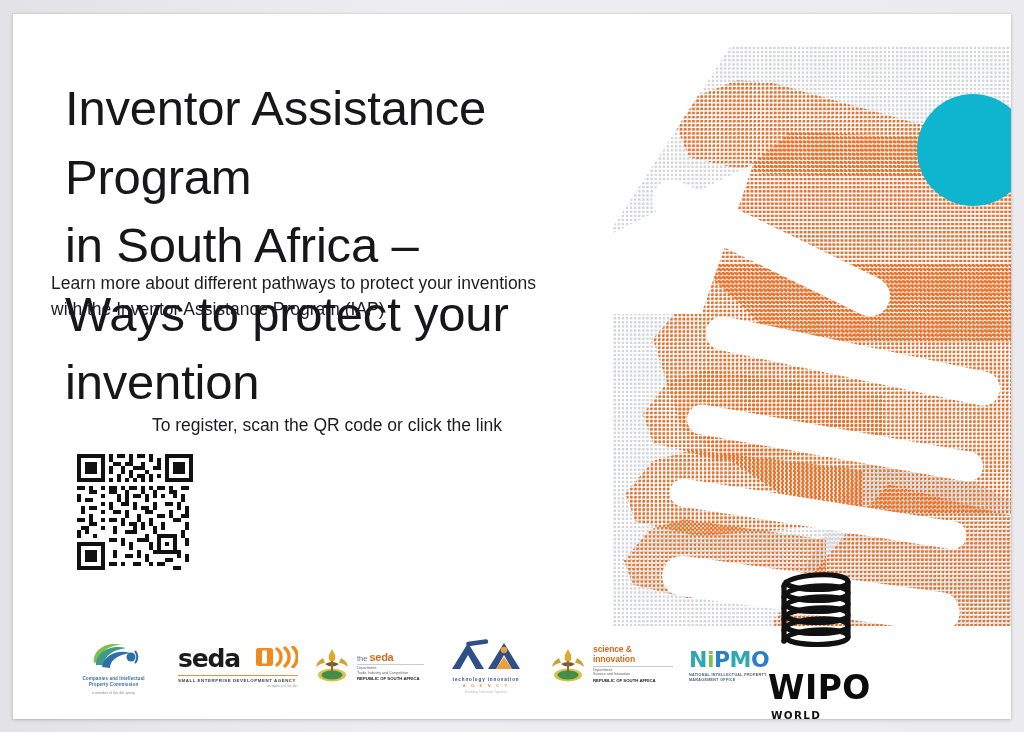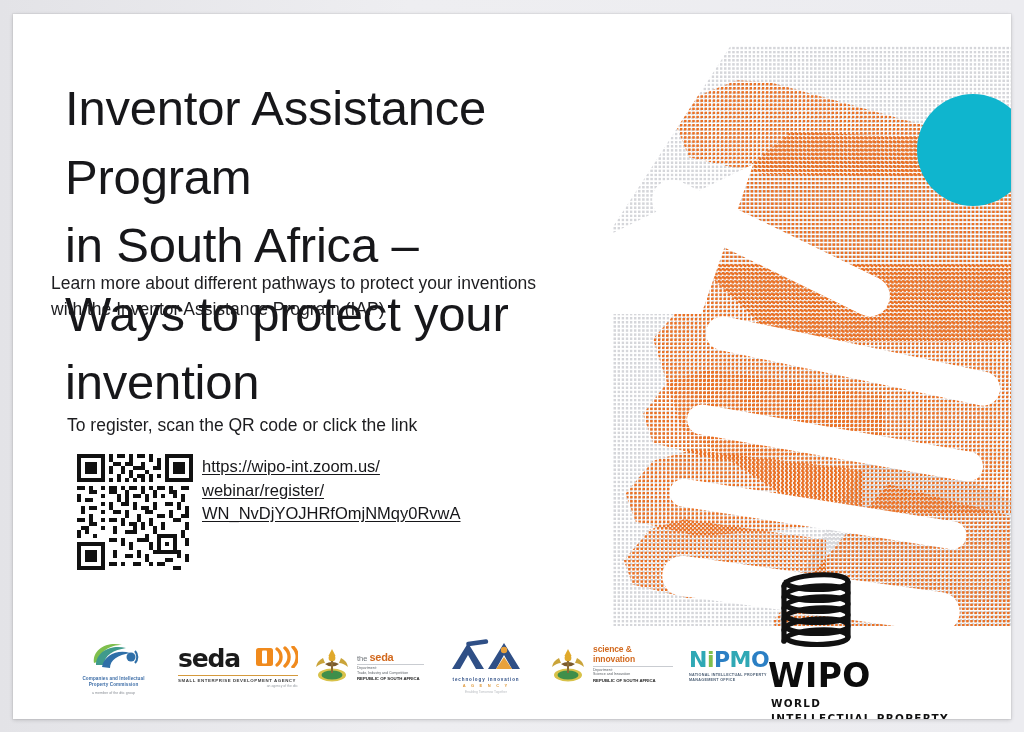--- a/index.html
+++ b/index.html
@@ -137,21 +137,21 @@
     white-space: pre-line;
   }
   #event-details {
     position: absolute; left: 54px; top: 322px; width: 480px;
     font-size: 17.5px; line-height: 1.47; color: #111114;
     font-weight: 700;
     white-space: pre-line;
   }
   #register-prompt {
     position: absolute; left: 54px; top: 399px; width: 520px;
-    font-size: 17.5px; line-height: 1.4; color: #1d1d20;
+    font-size: 17.5px; line-height: 1.4; color: #1d1d20; text-align: center;
   }
   #qr-code {
     position: absolute; left: 64px; top: 440px;
     width: 116px; height: 116px;
   }
   #qr-code svg { display: block; width: 116px; height: 116px; }
   #register-link {
     position: absolute; left: 189px; top: 441px; width: 280px;
     font-size: 16.5px; line-height: 1.43;
     color: #17171a;
@@ -220,21 +220,21 @@
   #nipmo-word .n { color: #2fa8b5; }
   #nipmo-word .i { color: #7fbf4d; }
   #nipmo-word .p { color: #2b7fc4; }
   #nipmo-word .m { color: #2fa8b5; }
   #nipmo-word .o { color: #2b7fc4; }
   #nipmo-caption { font-size: 3.7px; letter-spacing: .3px; color: #4a5d73; font-weight: 700; margin-top: 2px; line-height: 1.35; white-space: pre-line; }
 
   
   #logo-wipo { position: absolute; left: 755px; top: 552px; width: 215px; }
   #wipo-mark { width: 96px; height: 86px; }
-  #wipo-word { font-size: 33px; font-weight: 700; letter-spacing: .5px; color: #0c0c0c; line-height: 1; margin-top: 3px; font-family: "DejaVu Sans", sans-serif; }
+  #wipo-word { font-size: 33px; font-weight: 700; letter-spacing: .5px; color: #0c0c0c; line-height: 1; margin-top: 15px; font-family: "DejaVu Sans", sans-serif; }
   #wipo-full {
     font-size: 10.4px; font-weight: 700; letter-spacing: 1.35px;
     color: #111; line-height: 1.42; margin-top: 4px; margin-left: 3px;
     white-space: pre-line; font-family: "DejaVu Sans", sans-serif;
   }
 </style>
 </head>
 <body>
 
 <div id="poster-root">
@@ -416,23 +416,20 @@
             <rect x="8" y="27" width="2" height="1"></rect>
               <rect x="11" y="27" width="1" height="1"></rect>
             <rect x="14" y="27" width="2" height="1"></rect>
               <rect x="18" y="27" width="1" height="1"></rect>
             <rect x="20" y="27" width="2" height="1"></rect>
               <rect x="24" y="28" width="2" height="1"></rect>
           </g>
         </svg>
       </div>
 
-      <a id="register-link" href="#">https://wipo-int.zoom.us/
-webinar/register/
-WN_NvDjYOJHRfOmjNMqy0RvwA</a>
 
 
       <div id="partner-logos">
 
         <div id="logo-cipc" class="logo-slot">
           <div id="cipc-mark">
             <svg width="56" height="34" viewBox="0 0 56 34" aria-hidden="true">
               <path d="M8 24 C6 10 22 2 36 6 C24 6 14 12 14 22 Z" fill="#7fbf4d"></path>
               <path d="M10 26 C10 12 26 5 40 9 C28 11 18 16 18 26 Z" fill="#3f9a8c"></path>
               <path d="M16 28 C18 16 32 10 44 14 C32 16 24 21 24 29 Z" fill="#2f6fa8"></path>

